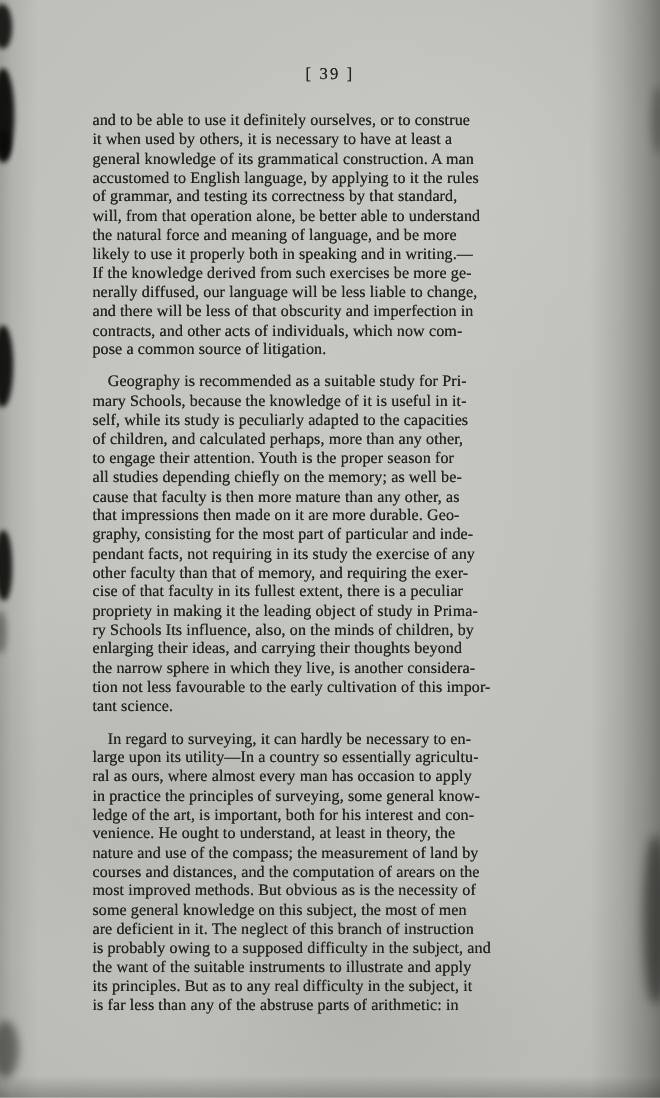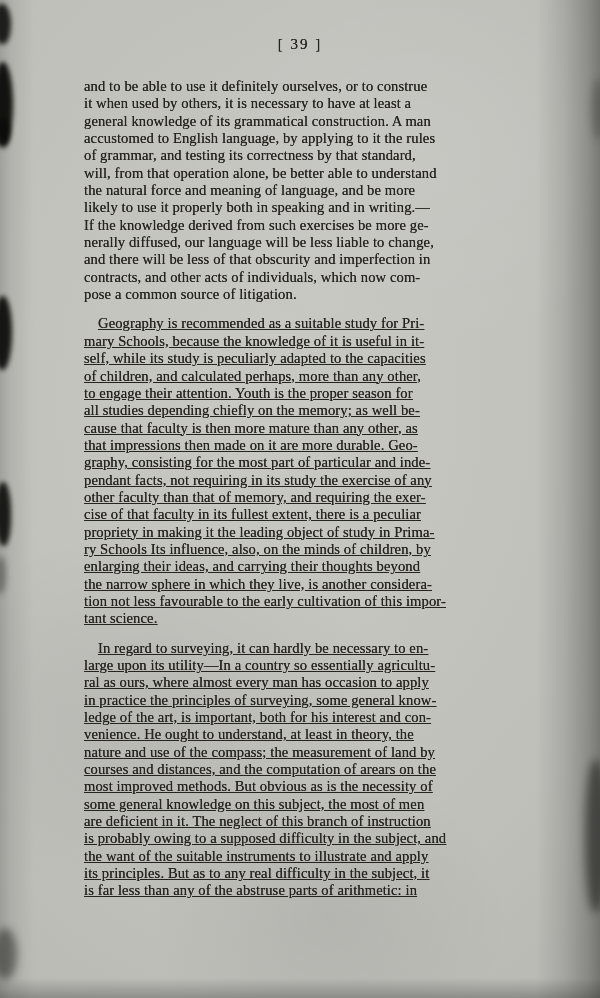--- a/index.html
+++ b/index.html
@@ -65,40 +65,40 @@
   .smudge-2           { left: -6px; top: 296px; width: 18px; height: 74px; border-radius: 48% 52% 55% 45%; opacity: 0.93; }
   .smudge-3           { left: -5px; top: 482px; width: 16px; height: 64px; border-radius: 50% 50% 45% 55%; opacity: 0.9; }
   .smudge-4-faint     { left: -5px; top: 556px; width: 11px; height: 38px; border-radius: 50%; opacity: 0.35; filter: blur(3px); }
   .smudge-bottom-left { left: -7px; top: 928px; width: 24px; height: 52px; border-radius: 50%; opacity: 0.45; filter: blur(4px); }
   .smudge-right-1     { right: -7px; top: 760px; width: 22px; height: 152px; border-radius: 45%; opacity: 0.5; filter: blur(5px); }
   .smudge-right-2     { right: -5px; top: 78px;  width: 13px; height: 62px; border-radius: 50%; opacity: 0.25; filter: blur(4px); }
 
   .text-block {
     position: absolute;
     left: 84px;
-    top: 36px;
+    top: 60px;
     width: 432px;
     color: #26241f;
   }
   .page-number {
     text-align: center;
     font-size: 15px;
     letter-spacing: 2px;
     margin: 0 0 25px 0;
     text-shadow: 0 0 0.6px rgba(30,28,24,0.85);
   }
   p.scan-par {
     margin: 12px 0 5px 0;
     font-size: 14.6px;
     line-height: 17.35px;
     white-space: pre-line;
     letter-spacing: 0.1px;
     text-shadow: 0 0 0.6px rgba(30,28,24,0.85);
   }
-  p.indent { text-indent: 14px; text-decoration: underline; }
+  p.indent { text-indent: 14px; }
 </style>
 </head>
 <body>
 
 <div class="paper-texture"></div>
 
 <div class="edge-left"></div>
 <div class="edge-right"></div>
 <div class="edge-bottom"></div>
 

